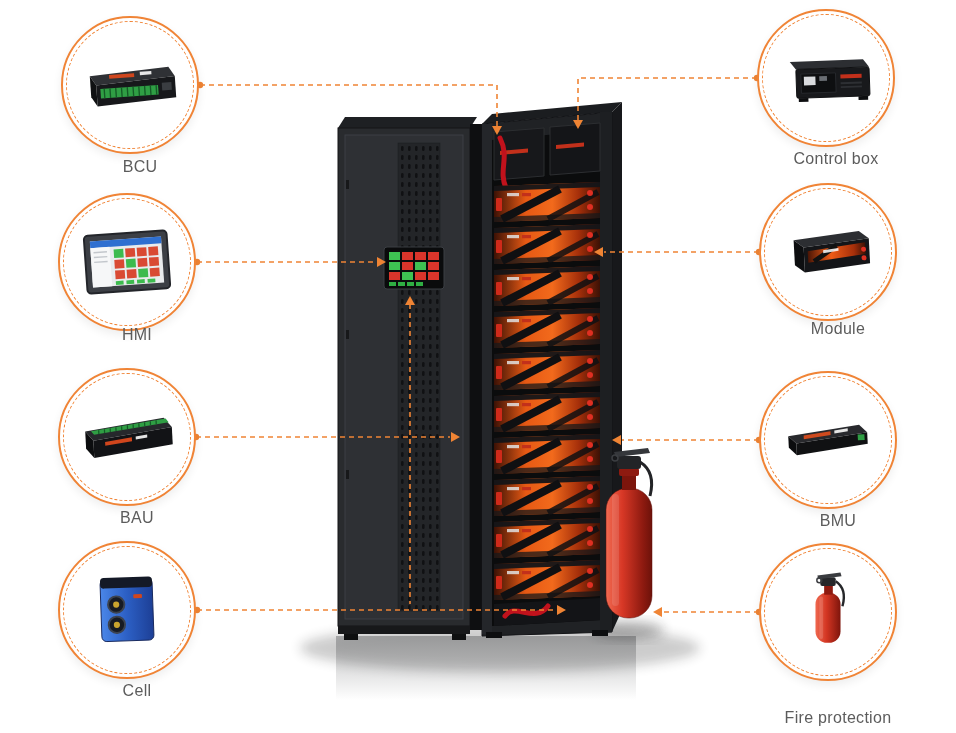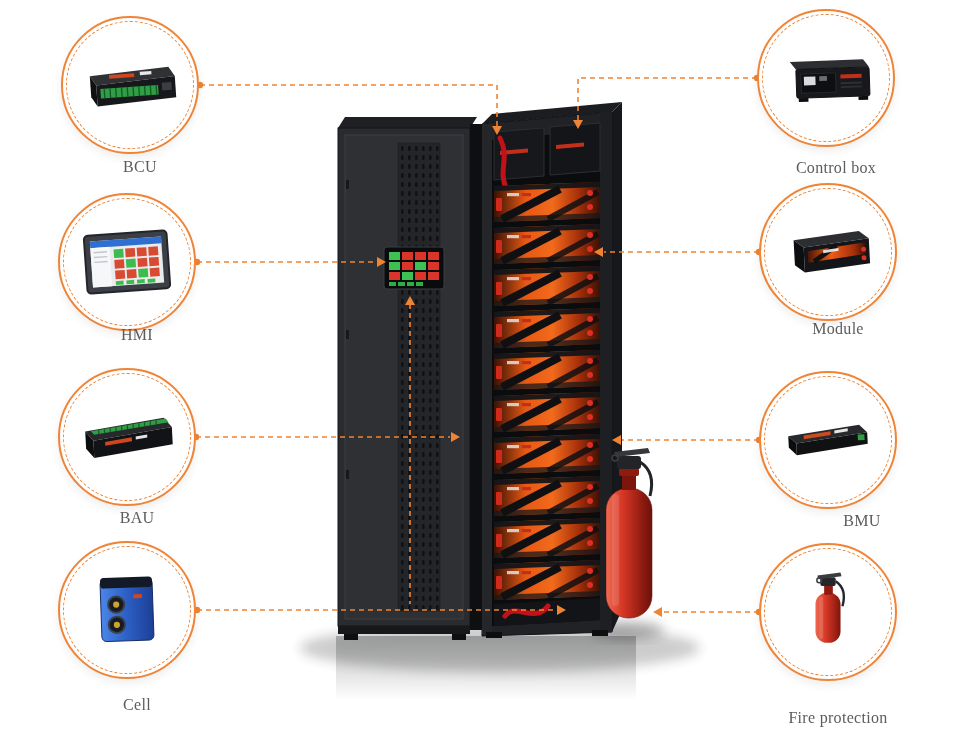--- a/index.html
+++ b/index.html
@@ -1,17 +1,17 @@
 <!DOCTYPE html>
 <html><head>
 <meta charset="utf-8">
 <style>
   html,body{margin:0;padding:0;background:#fff;}
   .stage{position:relative;width:948px;height:733px;background:#ffffff;overflow:hidden;
-         font-family:Liberation Serif, serif;}
+         font-family:Liberation Sans, sans-serif;}
   .scene{position:absolute;left:0;top:0;}
   .callout{position:absolute;width:138px;height:138px;border-radius:50%;
            border:2px solid #f08436;background:#fff;box-sizing:border-box;
            display:flex;align-items:center;justify-content:center;
            box-shadow:0 4px 10px rgba(0,0,0,.07);}
   .callout::before{content:"";position:absolute;inset:3px;border:1.5px dashed #f08436;border-radius:50%;}
   .prod{width:106px;height:90px;display:block;}
   .clabel{position:absolute;width:140px;text-align:center;font-size:16px;color:#5c5c5c;letter-spacing:.3px;}
 </style>
 </head>
@@ -253,38 +253,38 @@
         <rect x="28" y="14" width="54" height="64" rx="5" fill="url(#cg)" stroke="#16275c"></rect>
         <rect x="28" y="12" width="54" height="11" rx="4" fill="#141927"></rect>
         <circle cx="44" cy="40" r="8.5" fill="#171b24" stroke="#3c4350" stroke-width="2"></circle>
         <circle cx="44" cy="40" r="3.2" fill="#caa42e"></circle>
         <circle cx="44" cy="61" r="8.5" fill="#171b24" stroke="#3c4350" stroke-width="2"></circle>
         <circle cx="44" cy="61" r="3.2" fill="#caa42e"></circle>
         <rect x="62" y="30" width="9" height="4" rx="1" fill="#d0461d"></rect>
       </g>
     </svg>
   </div>
-  <div class="clabel" style="left:67px;top:696px;">Cell</div>
+  <div class="clabel" style="left:67px;top:682px;">Cell</div>
 
   <div class="callout" style="left:757px;top:9px;">
     <svg class="prod" viewBox="0 0 110 92">
       <g transform="rotate(-2 55 46)">
         <polygon points="18,28 94,28 100,36 24,36" fill="#2c2e32"></polygon>
         <rect x="24" y="36" width="76" height="30" rx="2" fill="#18191c" stroke="#0d0e10"></rect>
         <rect x="29" y="41" width="36" height="20" fill="#0e0f11" stroke="#26282c"></rect>
         <rect x="32" y="44" width="12" height="9" fill="#d9dbde"></rect>
         <rect x="48" y="44" width="8" height="5" fill="#6a6e74"></rect>
         <rect x="70" y="43" width="22" height="4" fill="#c2301b"></rect>
         <path d="M70,52 h22 M70,56 h22" stroke="#2d2f33" stroke-width="2"></path>
         <rect x="26" y="66" width="10" height="4" fill="#0d0e10"></rect>
         <rect x="88" y="66" width="10" height="4" fill="#0d0e10"></rect>
       </g>
     </svg>
   </div>
-  <div class="clabel" style="left:766px;top:150px;margin-top:9px;">Control box</div>
+  <div class="clabel" style="left:766px;top:150px;">Control box</div>
 
   <div class="callout" style="left:759px;top:183px;">
     <svg class="prod" viewBox="0 0 110 92">
       <defs>
         <linearGradient id="mgp" x1="0" y1="0" x2="1" y2="0">
           <stop offset="0" stop-color="#4a1505"></stop>
             <stop offset="0.4" stop-color="#ef5c17"></stop>
             <stop offset="0.8" stop-color="#a52f0a"></stop>
             <stop offset="1" stop-color="#3c1105"></stop>
         </linearGradient>
@@ -308,21 +308,21 @@
       <g transform="rotate(-3 55 46)">
         <polygon points="14,40 88,32 96,40 22,48" fill="#28292d"></polygon>
         <polygon points="22,48 96,40 96,52 22,60" fill="#101113"></polygon>
         <polygon points="14,40 22,48 22,60 14,52" fill="#0b0c0e"></polygon>
         <polygon points="30,40 58,37 58,41 30,44" fill="#cf4a1e"></polygon>
         <polygon points="62,36.6 76,35 76,38 62,39.6" fill="#e6e6e6"></polygon>
         <rect x="86" y="42" width="7" height="6" fill="#2f9e44"></rect>
       </g>
     </svg>
   </div>
-  <div class="clabel" style="left:792px;top:512px;">BMU</div>
+  <div class="clabel" style="left:768px;top:512px;">BMU</div>
 
   <div class="callout" style="left:759px;top:543px;">
     <svg class="prod" viewBox="0 0 110 92">
       <defs>
         <linearGradient id="fgp" x1="0" y1="0" x2="1" y2="0">
           <stop offset="0" stop-color="#f0684f"></stop>
             <stop offset="0.45" stop-color="#d23522"></stop>
             <stop offset="1" stop-color="#7e150c"></stop>
         </linearGradient>
       </defs>

